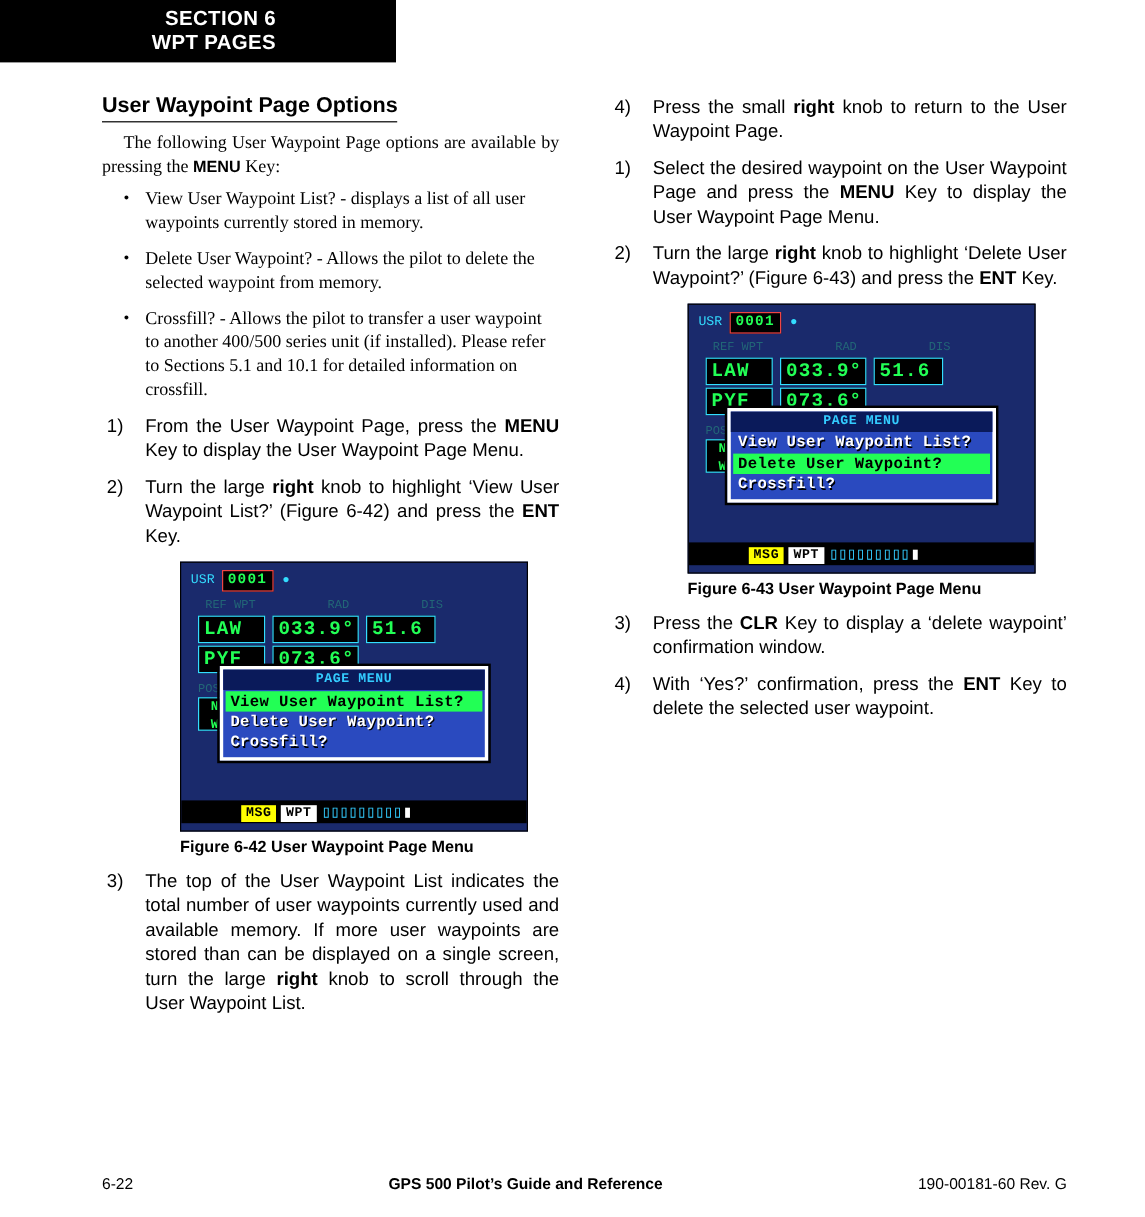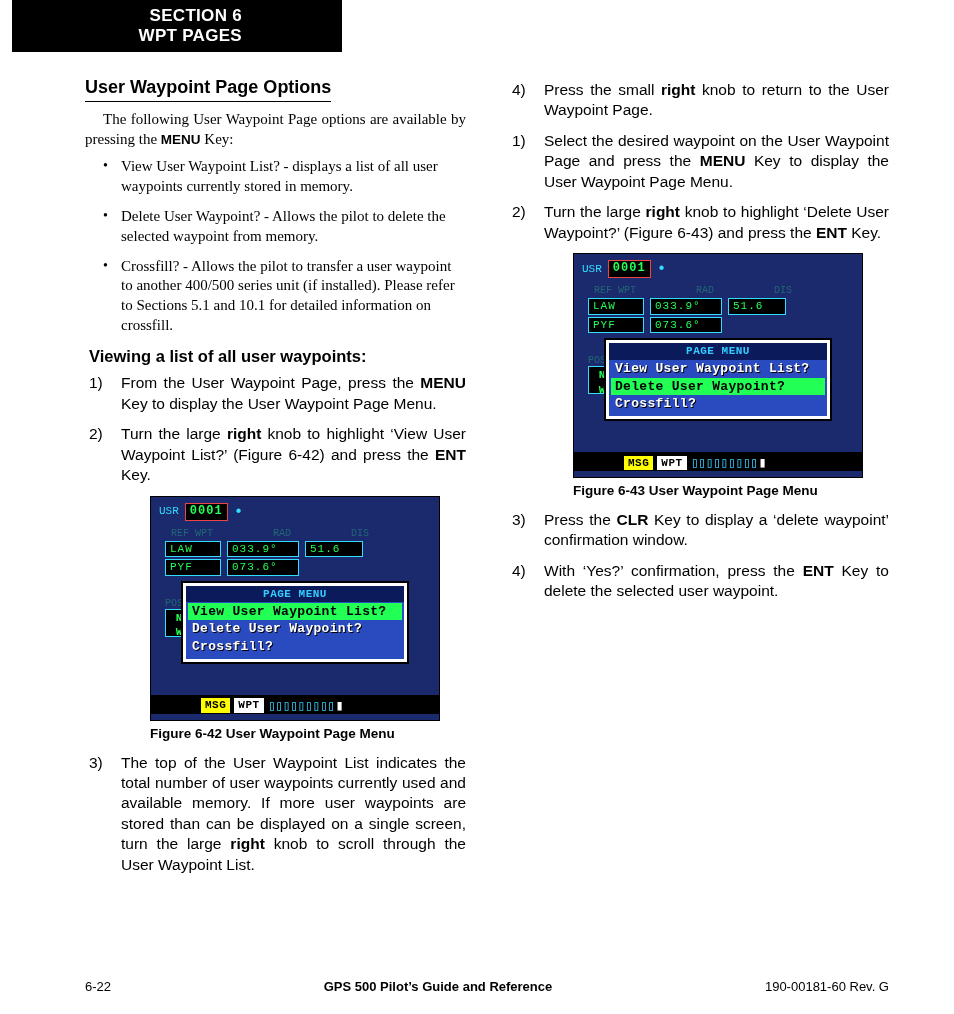--- a/index.html
+++ b/index.html
@@ -7,21 +7,21 @@
     font-family: Georgia, 'Times New Roman', serif;
     background: #fff;
     width: 954px;
     height: 1014px;
     position: relative;
     color: #000;
   }
   .header-tab {
     position: absolute;
     top: 0;
-    left: 12px;
+    left: 0;
     width: 330px;
     height: 52px;
     background: #000;
     color: #fff;
     font-family: 'Arial Narrow', Arial, sans-serif;
     font-weight: bold;
     font-size: 17px;
     line-height: 1.15;
     display: flex;
     flex-direction: column;
@@ -88,21 +88,21 @@
   .gps-top {
     position: absolute; top: 6px; left: 8px; right: 8px; height: 18px;
     display: flex; align-items: center; gap: 6px;
   }
   .gps-top .usr { color: #3df; font-size: 11px; }
   .gps-top .idbox { background: #000; border: 1px solid #ef4444; padding: 0 4px; color: #2f5; font-weight: bold; letter-spacing: 1px; }
   .gps-top .blob { color: #3df; font-size: 16px; line-height: 10px; }
   .gps-labels { position: absolute; top: 30px; left: 20px; right: 20px; color: #267; font-size: 10px; display:flex; gap: 60px;}
   .gps-rows { position: absolute; top: 44px; left: 14px; right: 14px; }
   .gps-row { display: flex; gap: 6px; margin-bottom: 2px; }
-  .gps-row .cell { background: #000; border: 1px solid #3df; padding: 0 4px; color: #2f5; font-weight: normal; letter-spacing: 1px; font-size: 11px; }
+  .gps-row .cell { background: #000; border: 1px solid #3df; padding: 0 4px; color: #2f5; font-weight: bold; letter-spacing: 1px; font-size: 16px; }
   .gps-row .c1 { width: 56px; }
   .gps-row .c2 { width: 72px; }
   .gps-row .c3 { width: 58px; }
   .gps-pos { position: absolute; left: 14px; top: 100px; color:#267; font-size:10px;}
   .gps-posbox { position:absolute; left:14px; top:112px; background:#000; border:1px solid #3df; width:28px; height:28px; color:#2f5; font-size:11px; text-align:center; padding-top:1px; font-weight:bold;}
   .gps-menu {
     position: absolute; top: 86px; left: 32px; width: 224px;
     background: #2a4abf; border: 3px solid #fff; outline: 2px solid #000;
     padding-bottom: 4px;
   }
@@ -143,21 +143,20 @@
   <div class="col">
     <div class="h2 underline">User Waypoint Page Options</div>
     <p class="para">
       <span>The following User Waypoint Page options are available by pressing the </span><span class="kbold">MENU</span><span> Key:</span>
     </p>
     <ul class="bullets">
       <li>View User Waypoint List? - displays a list of all user waypoints currently stored in memory.</li>
       <li>Delete User Waypoint? - Allows the pilot to delete the selected waypoint from memory.</li>
       <li>Crossfill? - Allows the pilot to transfer a user waypoint to another 400/500 series unit (if installed).  Please refer to Sections 5.1 and 10.1 for detailed information on crossfill.</li>
     </ul>
-    <div class="h3">Viewing a list of all user waypoints:</div>
     <ol class="steps">
       <li>
         <span class="num">1)</span>
         <span class="txt"><span>From the User Waypoint Page, press the </span><strong>MENU</strong><span> Key to display the User Waypoint Page Menu.</span></span>
       </li>
       <li>
         <span class="num">2)</span>
         <span class="txt"><span>Turn the large </span><strong>right</strong><span> knob to highlight ‘View User Waypoint List?’ (Figure 6-42) and press the </span><strong>ENT</strong><span> Key.</span></span>
       </li>
     </ol>

